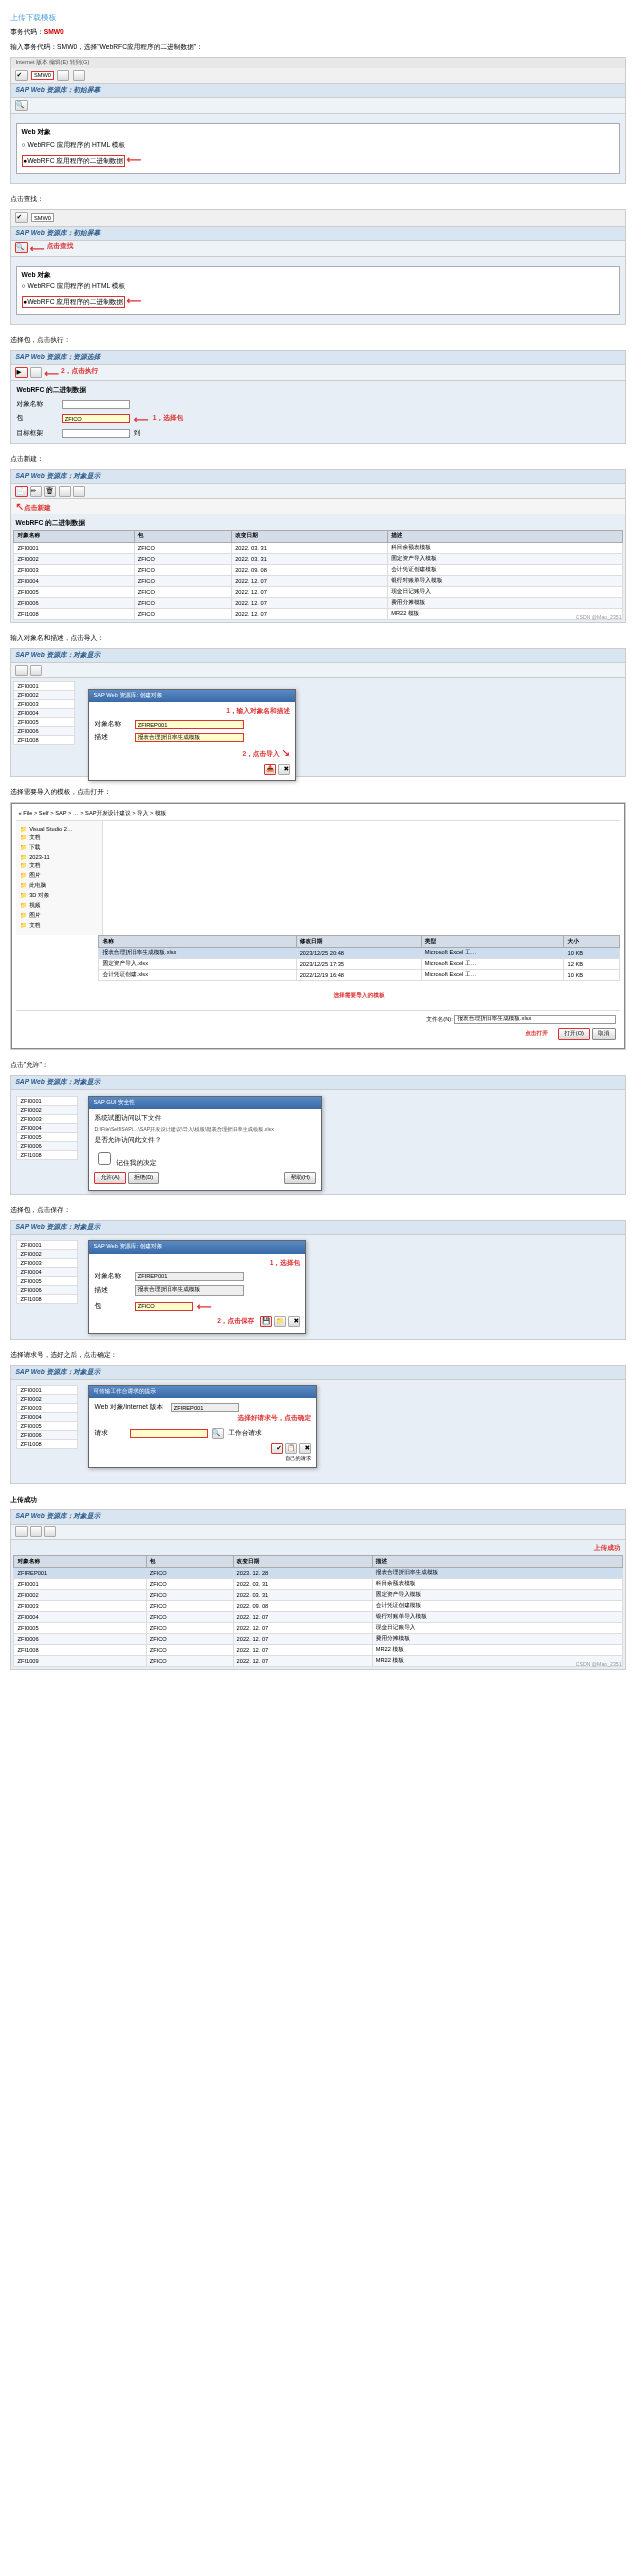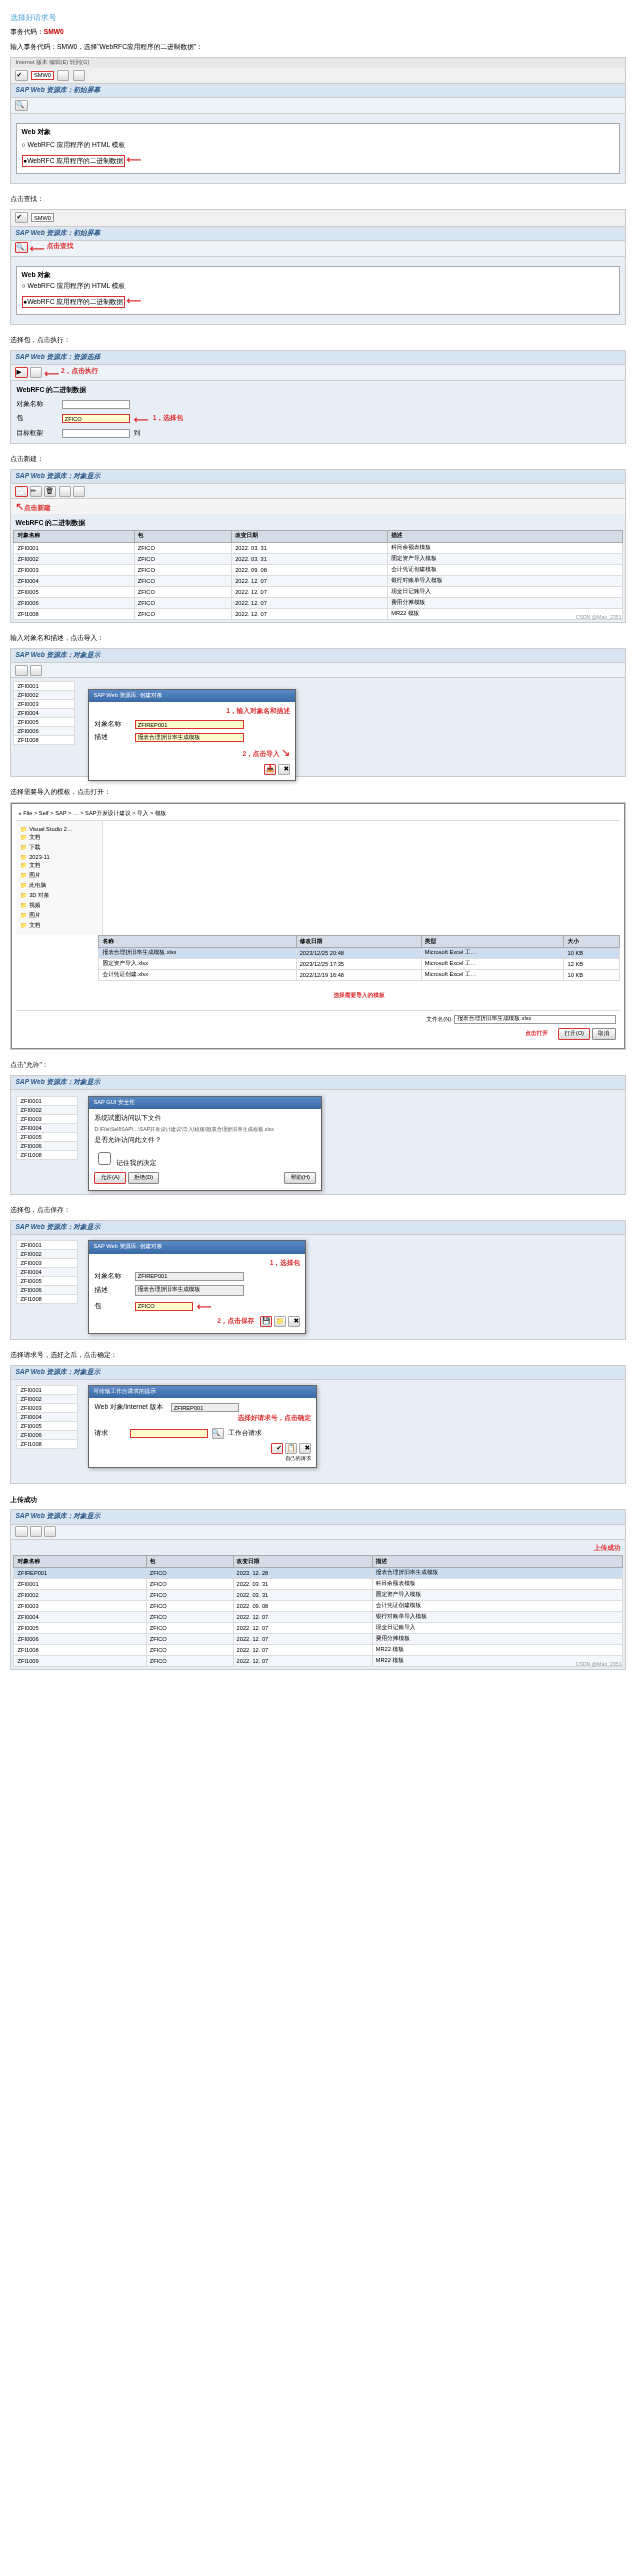--- a/index.html
+++ b/index.html
@@ -37,21 +37,21 @@
 .file-list{margin-left:82px;font-size:5.7px}
 .watermark{position:absolute;right:3.1px;bottom:2.1px;font-size:5.2px;color:#999}
 .flex{display:flex;gap:4.1px;align-items:center}
 .mt{margin-top:4.1px}
 </style>
 </head>
 <body>
 
 <div class="container">
 
-<h2>选择好请求号</h2>
+<h2>上传下载模板</h2>
 <p><span>事务代码：</span><span class="tcode">SMW0</span></p>
 <p>输入事务代码：SMW0，选择"WebRFC应用程序的二进制数据"：</p>
 
 <div class="screenshot">
 <div class="sap-menu">Internet 版本    编辑(E)    转到(G)</div>
 <div class="sap-header">
 <span class="tb-btn">✔</span>
 <span class="tcode-input">SMW0</span>
 <span class="tb-btn"></span>
         <span class="tb-btn"></span>

